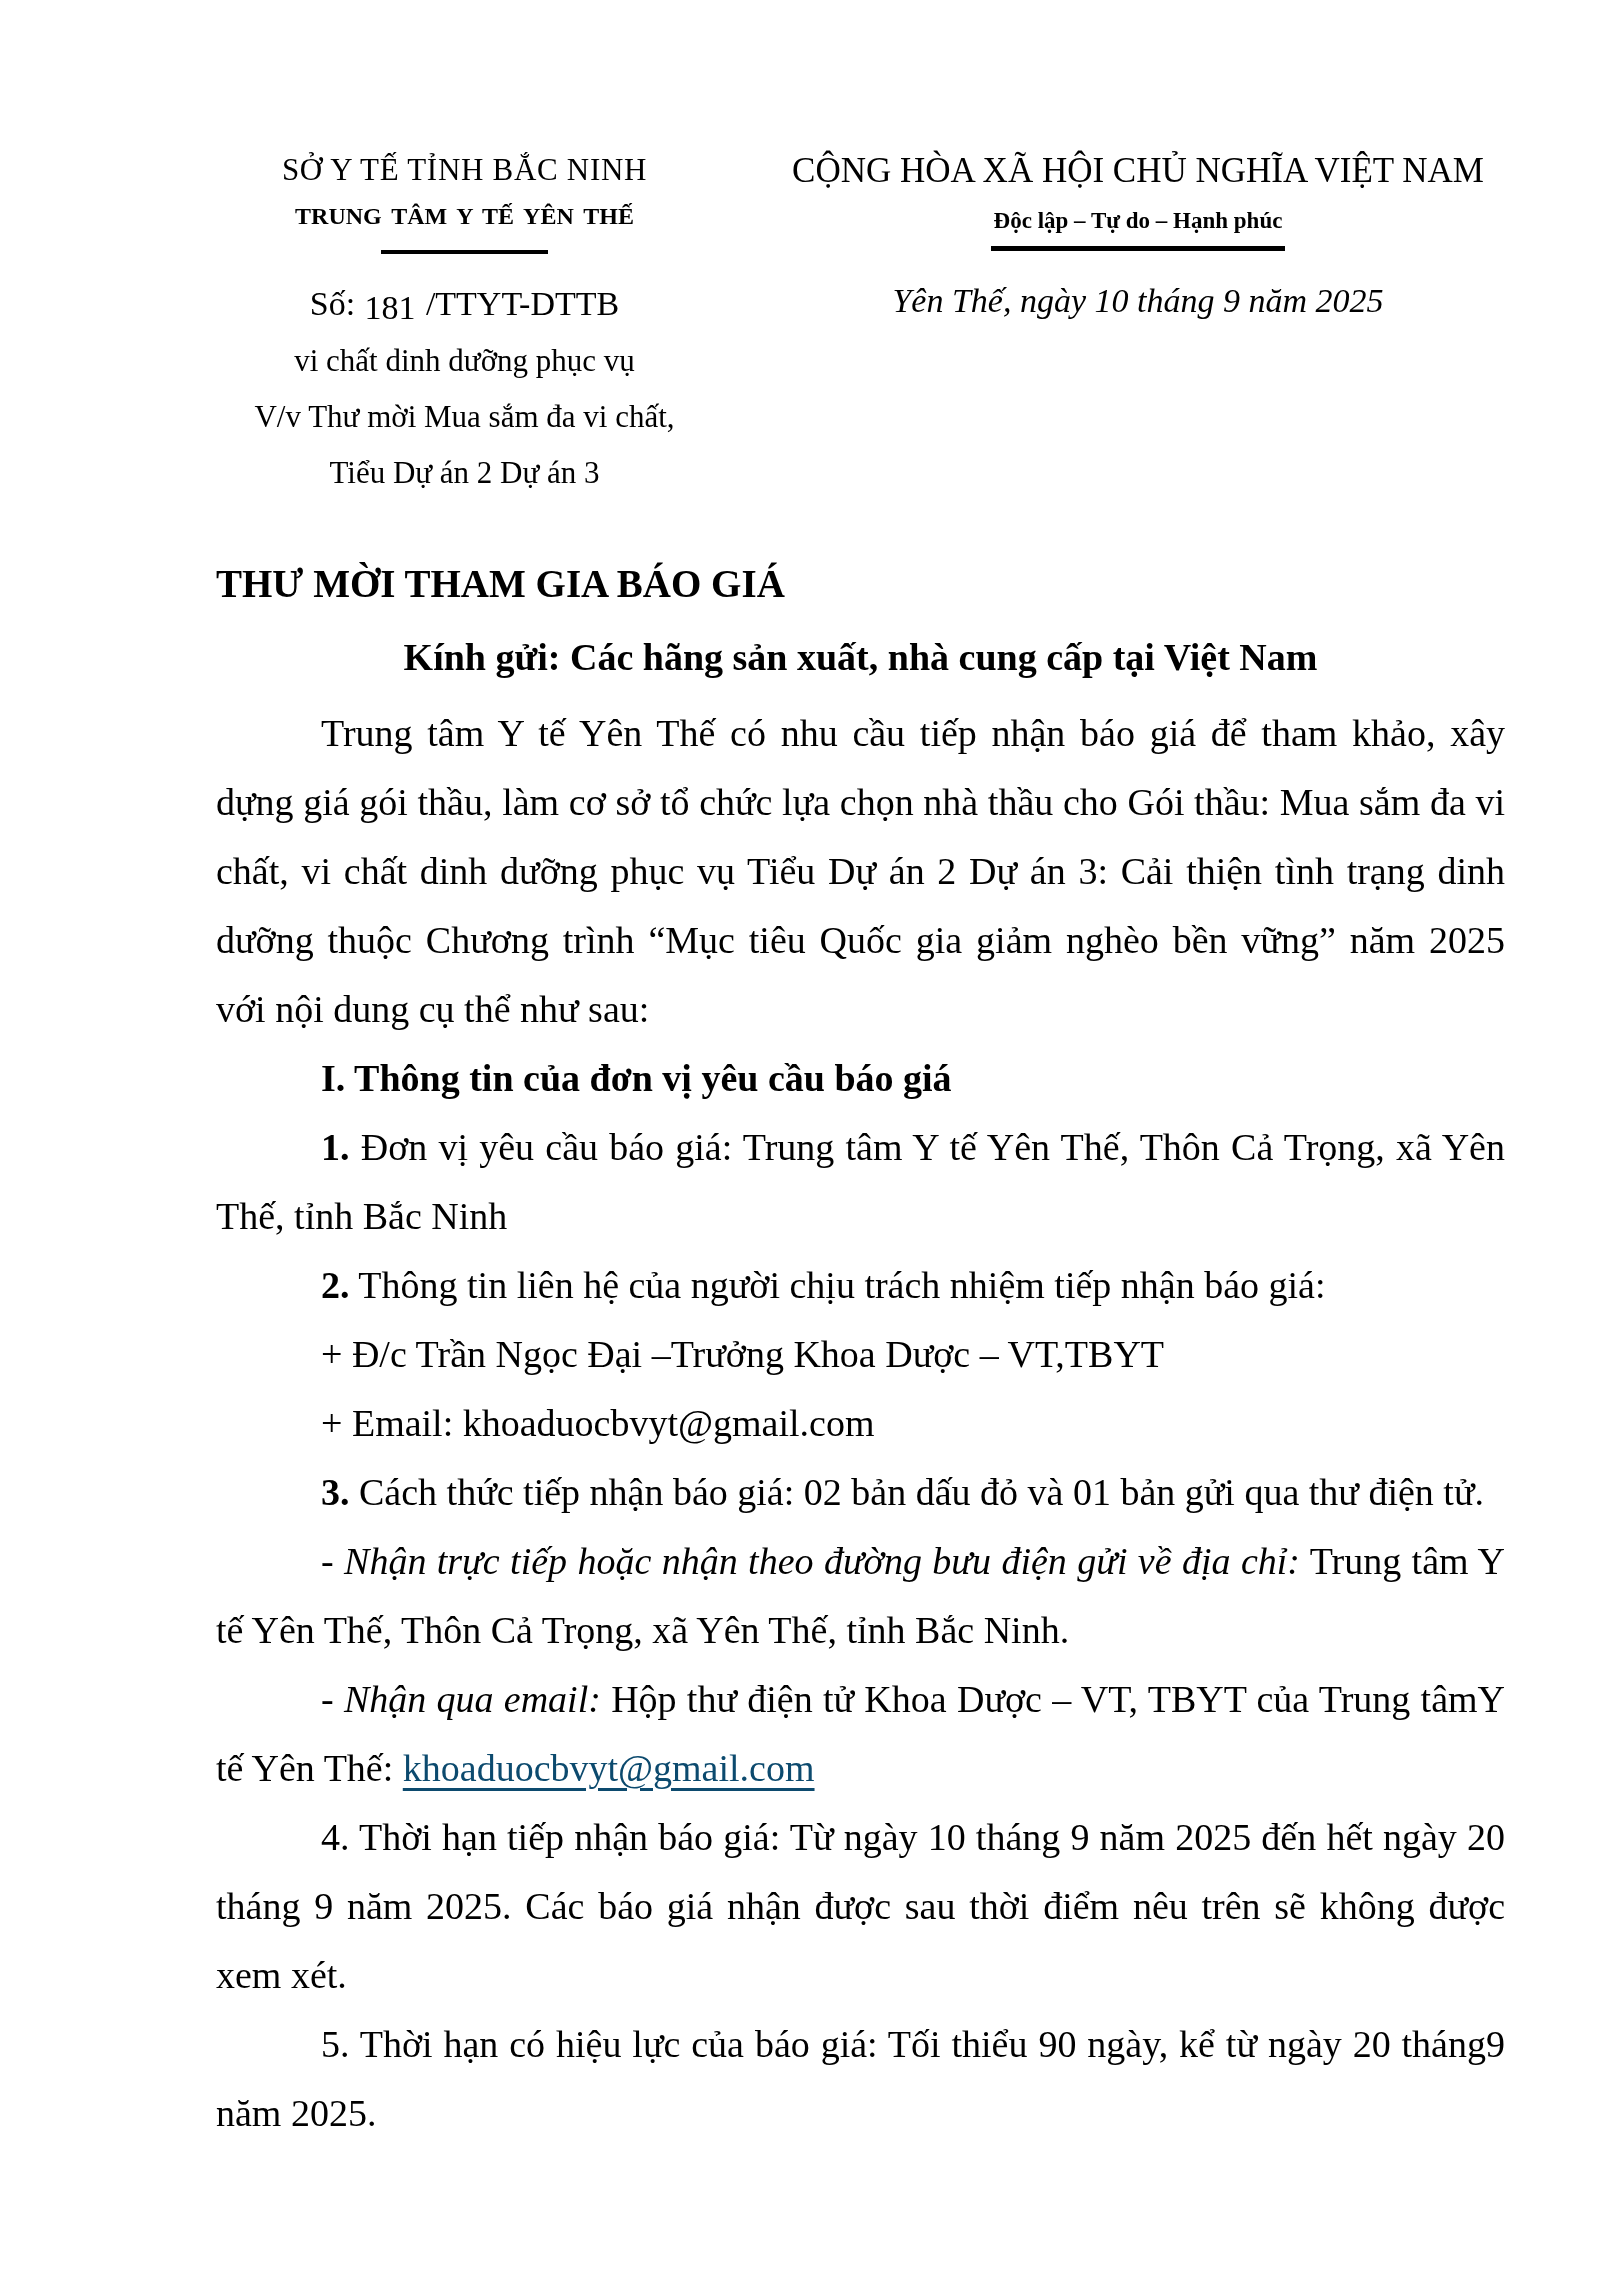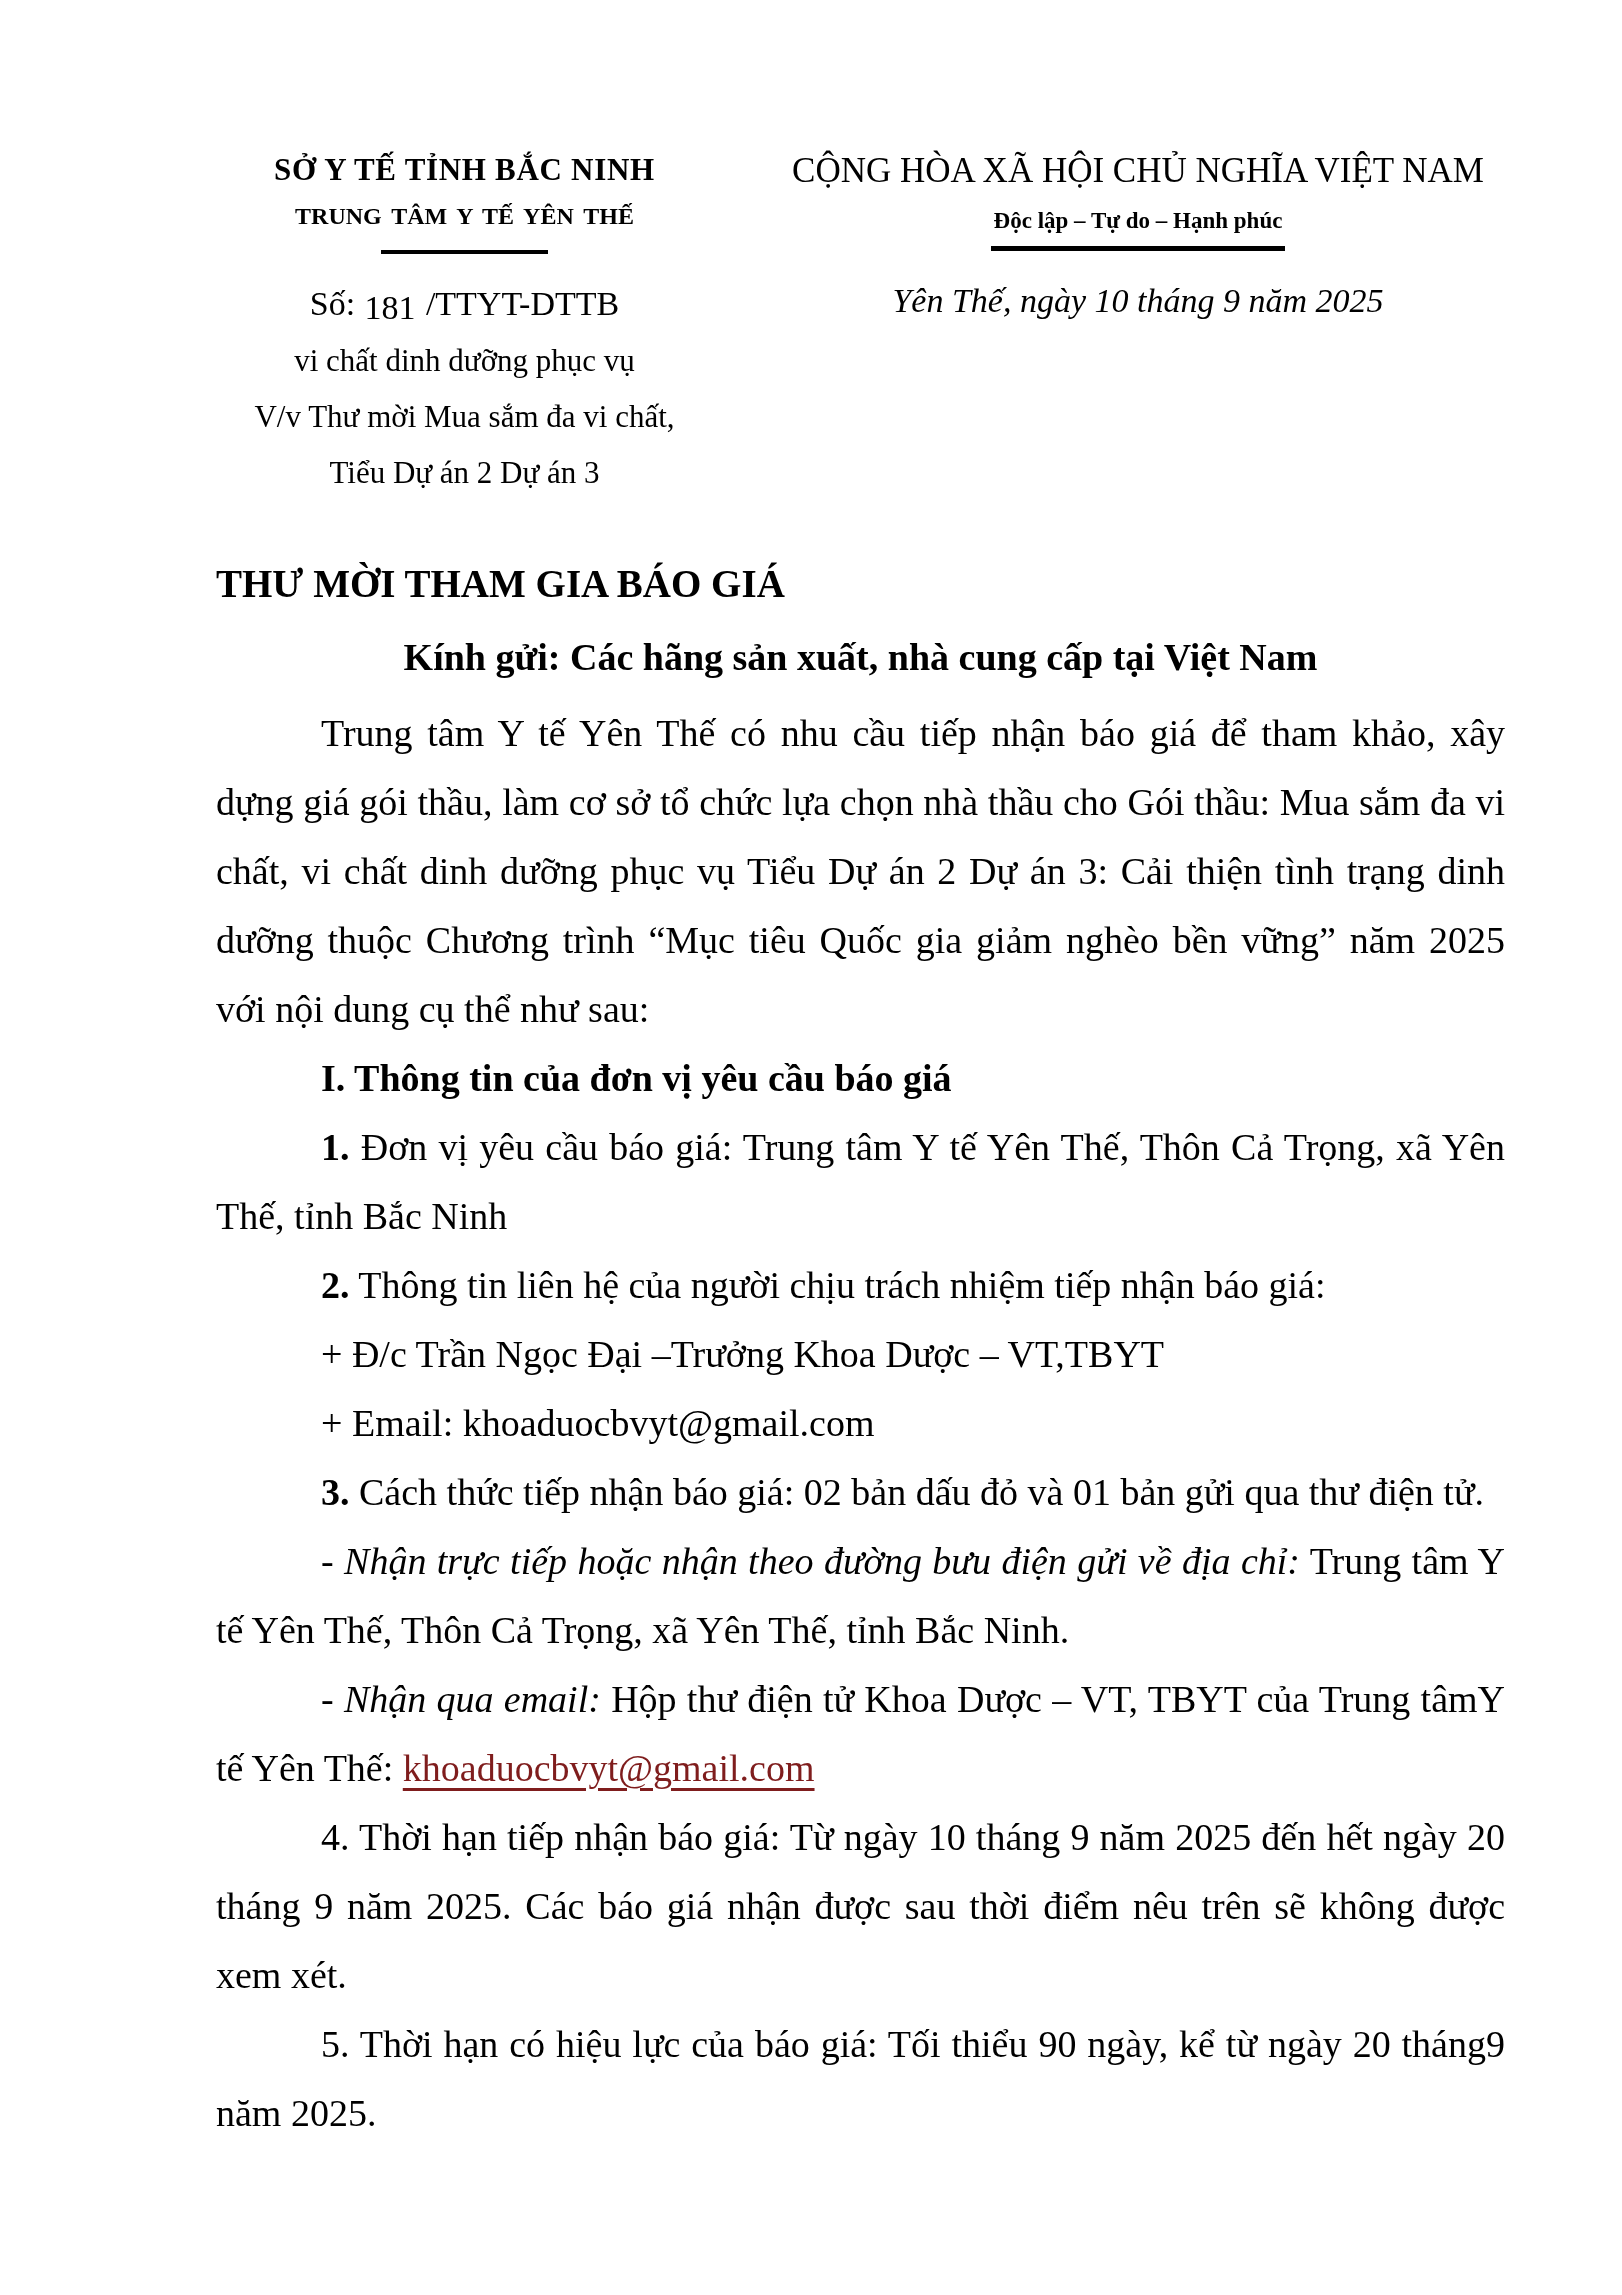--- a/index.html
+++ b/index.html
@@ -24,21 +24,21 @@
     width: 497px;
     text-align: center;
     flex: 0 0 auto;
   }
   .header-right {
     width: 758px;
     margin-left: 46px;
     text-align: center;
     flex: 0 0 auto;
   }
-  .org-sup { font-size: 31px; line-height: 41px; letter-spacing: 0.7px; font-weight: bold; }
+  .org-sup { font-size: 31px; line-height: 41px; letter-spacing: 0.7px; }
   .org-main { font-size: 24px; line-height: 44px; font-weight: bold; margin-top: 3.9px; word-spacing: 3.9px; }
   .org-underline { width: 167px; height: 3.9px; background: #000; margin: 11.8px auto 0 auto; }
   .doc-number { font-size: 34px; line-height: 41px; margin-top: 29px; }
   .doc-number .num-val { display: inline-block; transform: translateY(3.9px); margin: 0 10.5px 0 9.2px; }
   .subject { font-size: 31px; line-height: 56px; margin-top: 9.2px; }
   .nation { font-size: 35px; line-height: 43px; font-weight: normal; }
   .motto-wrap { margin-top: 7.8px; }
   .motto {
     display: inline-block;
     font-size: 23px;
@@ -70,21 +70,21 @@
     line-height: 69px;
     text-align: justify;
   }
   p.para {
     margin: 0;
     text-indent: 105px;
   }
   .bold { font-weight: bold; }
   .italic { font-style: italic; }
   a.email-link {
-    color: #7f1d1d;
+    color: #0c4a6e;
     text-decoration-thickness: 2.6px;
     text-underline-offset: 6.5px;
   }
 </style>
 </head>
 <body>
 
 <div class="page">
 
   <div class="header">

